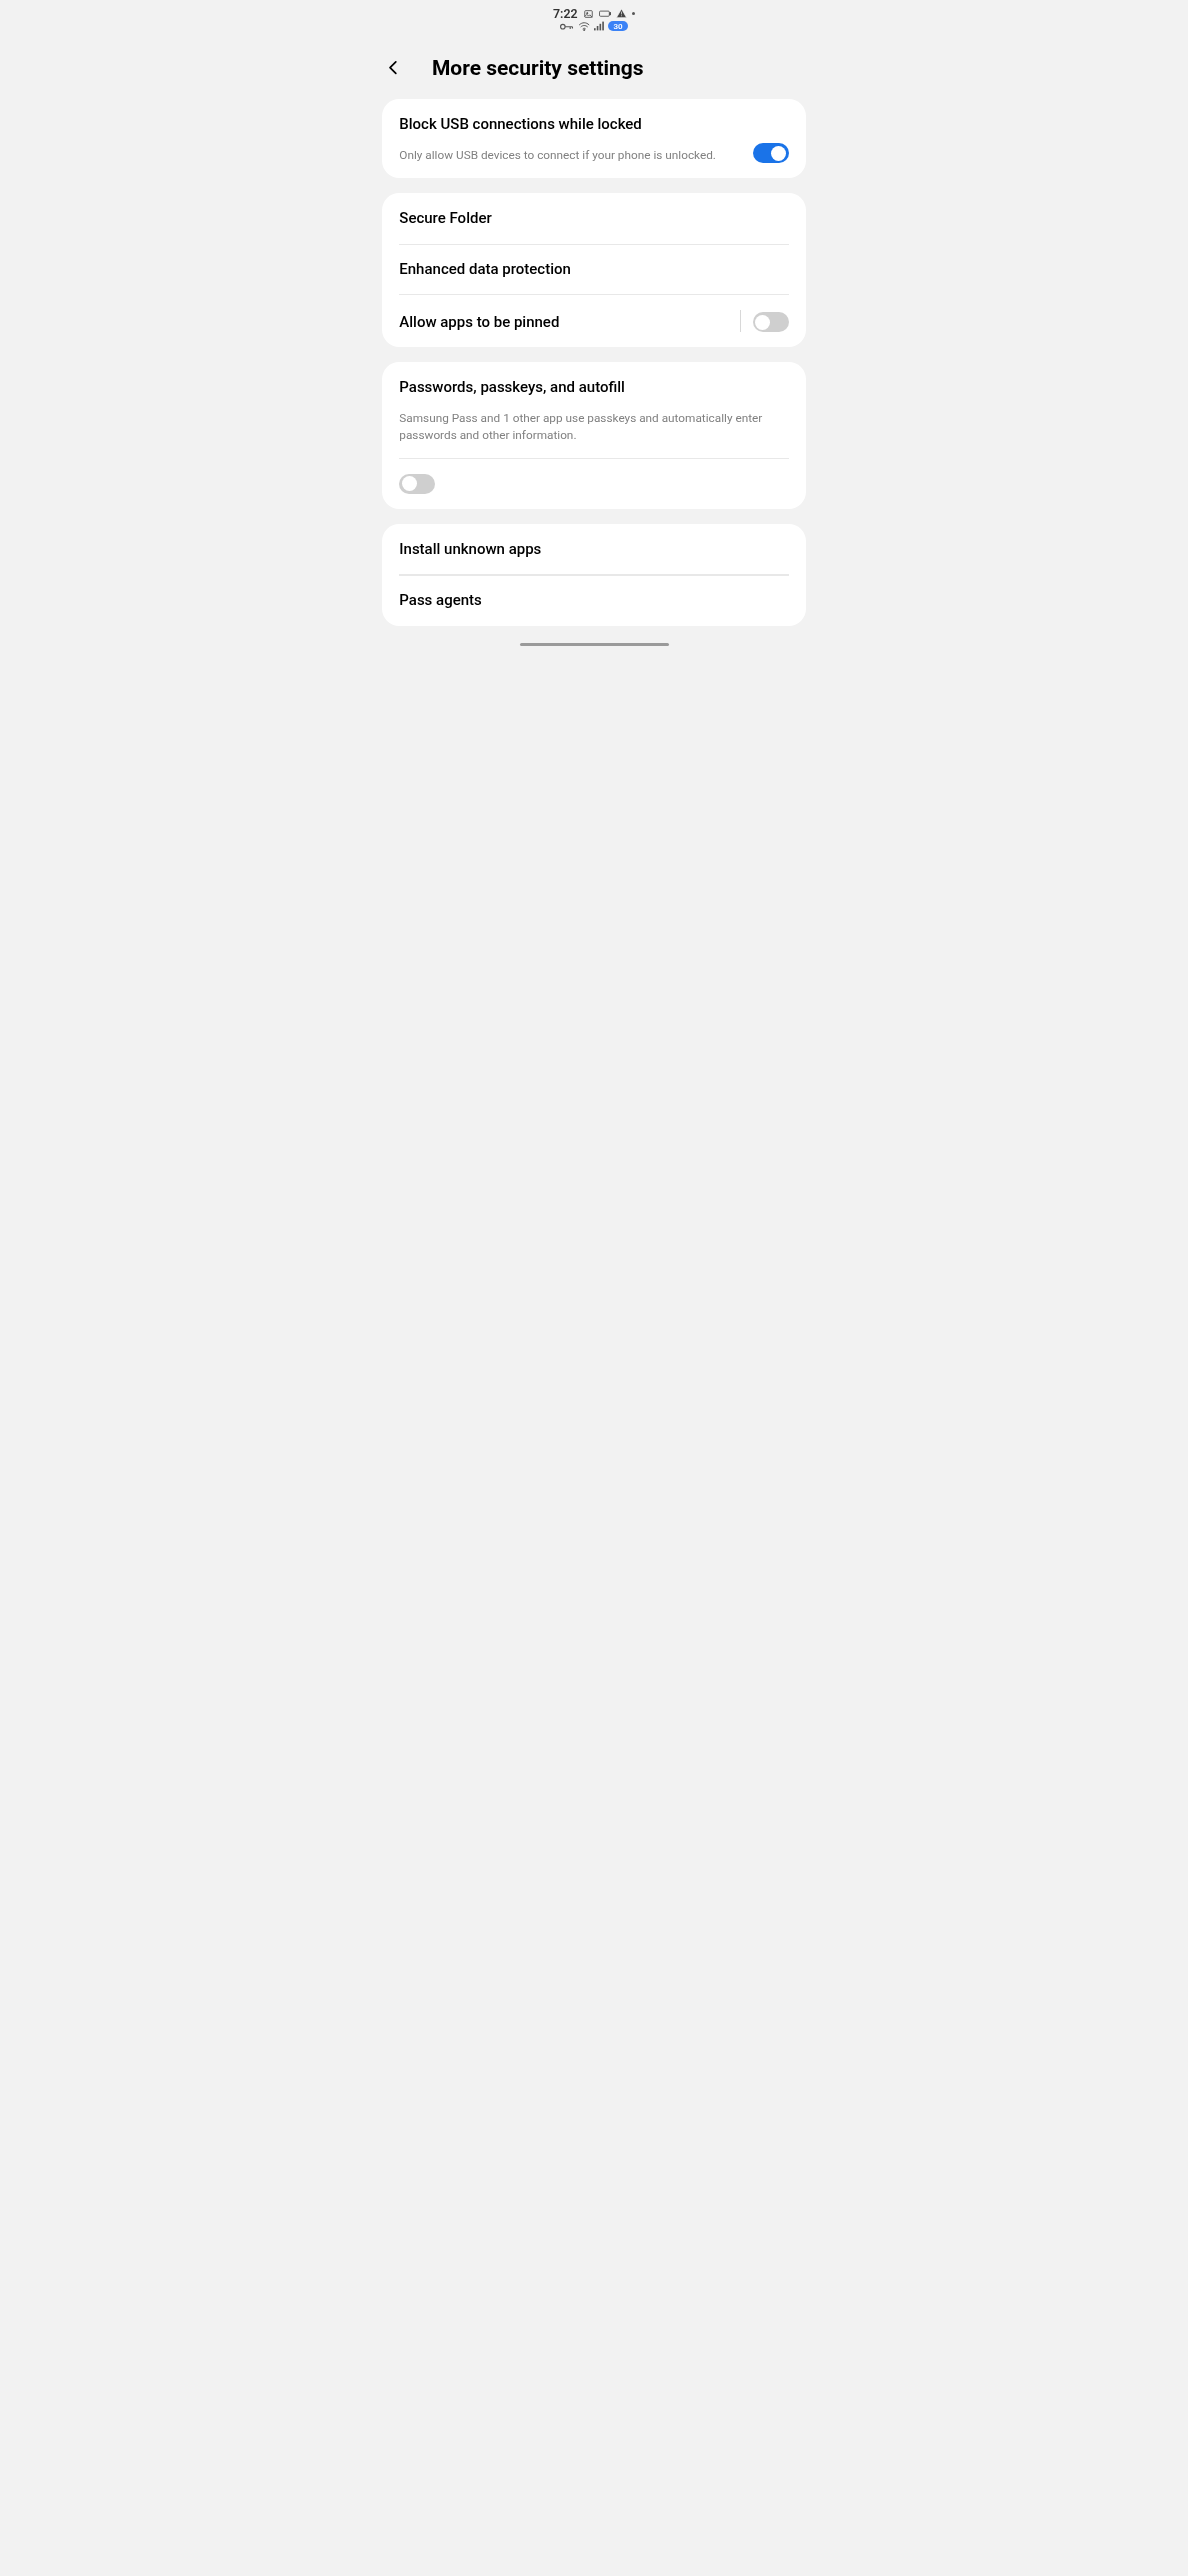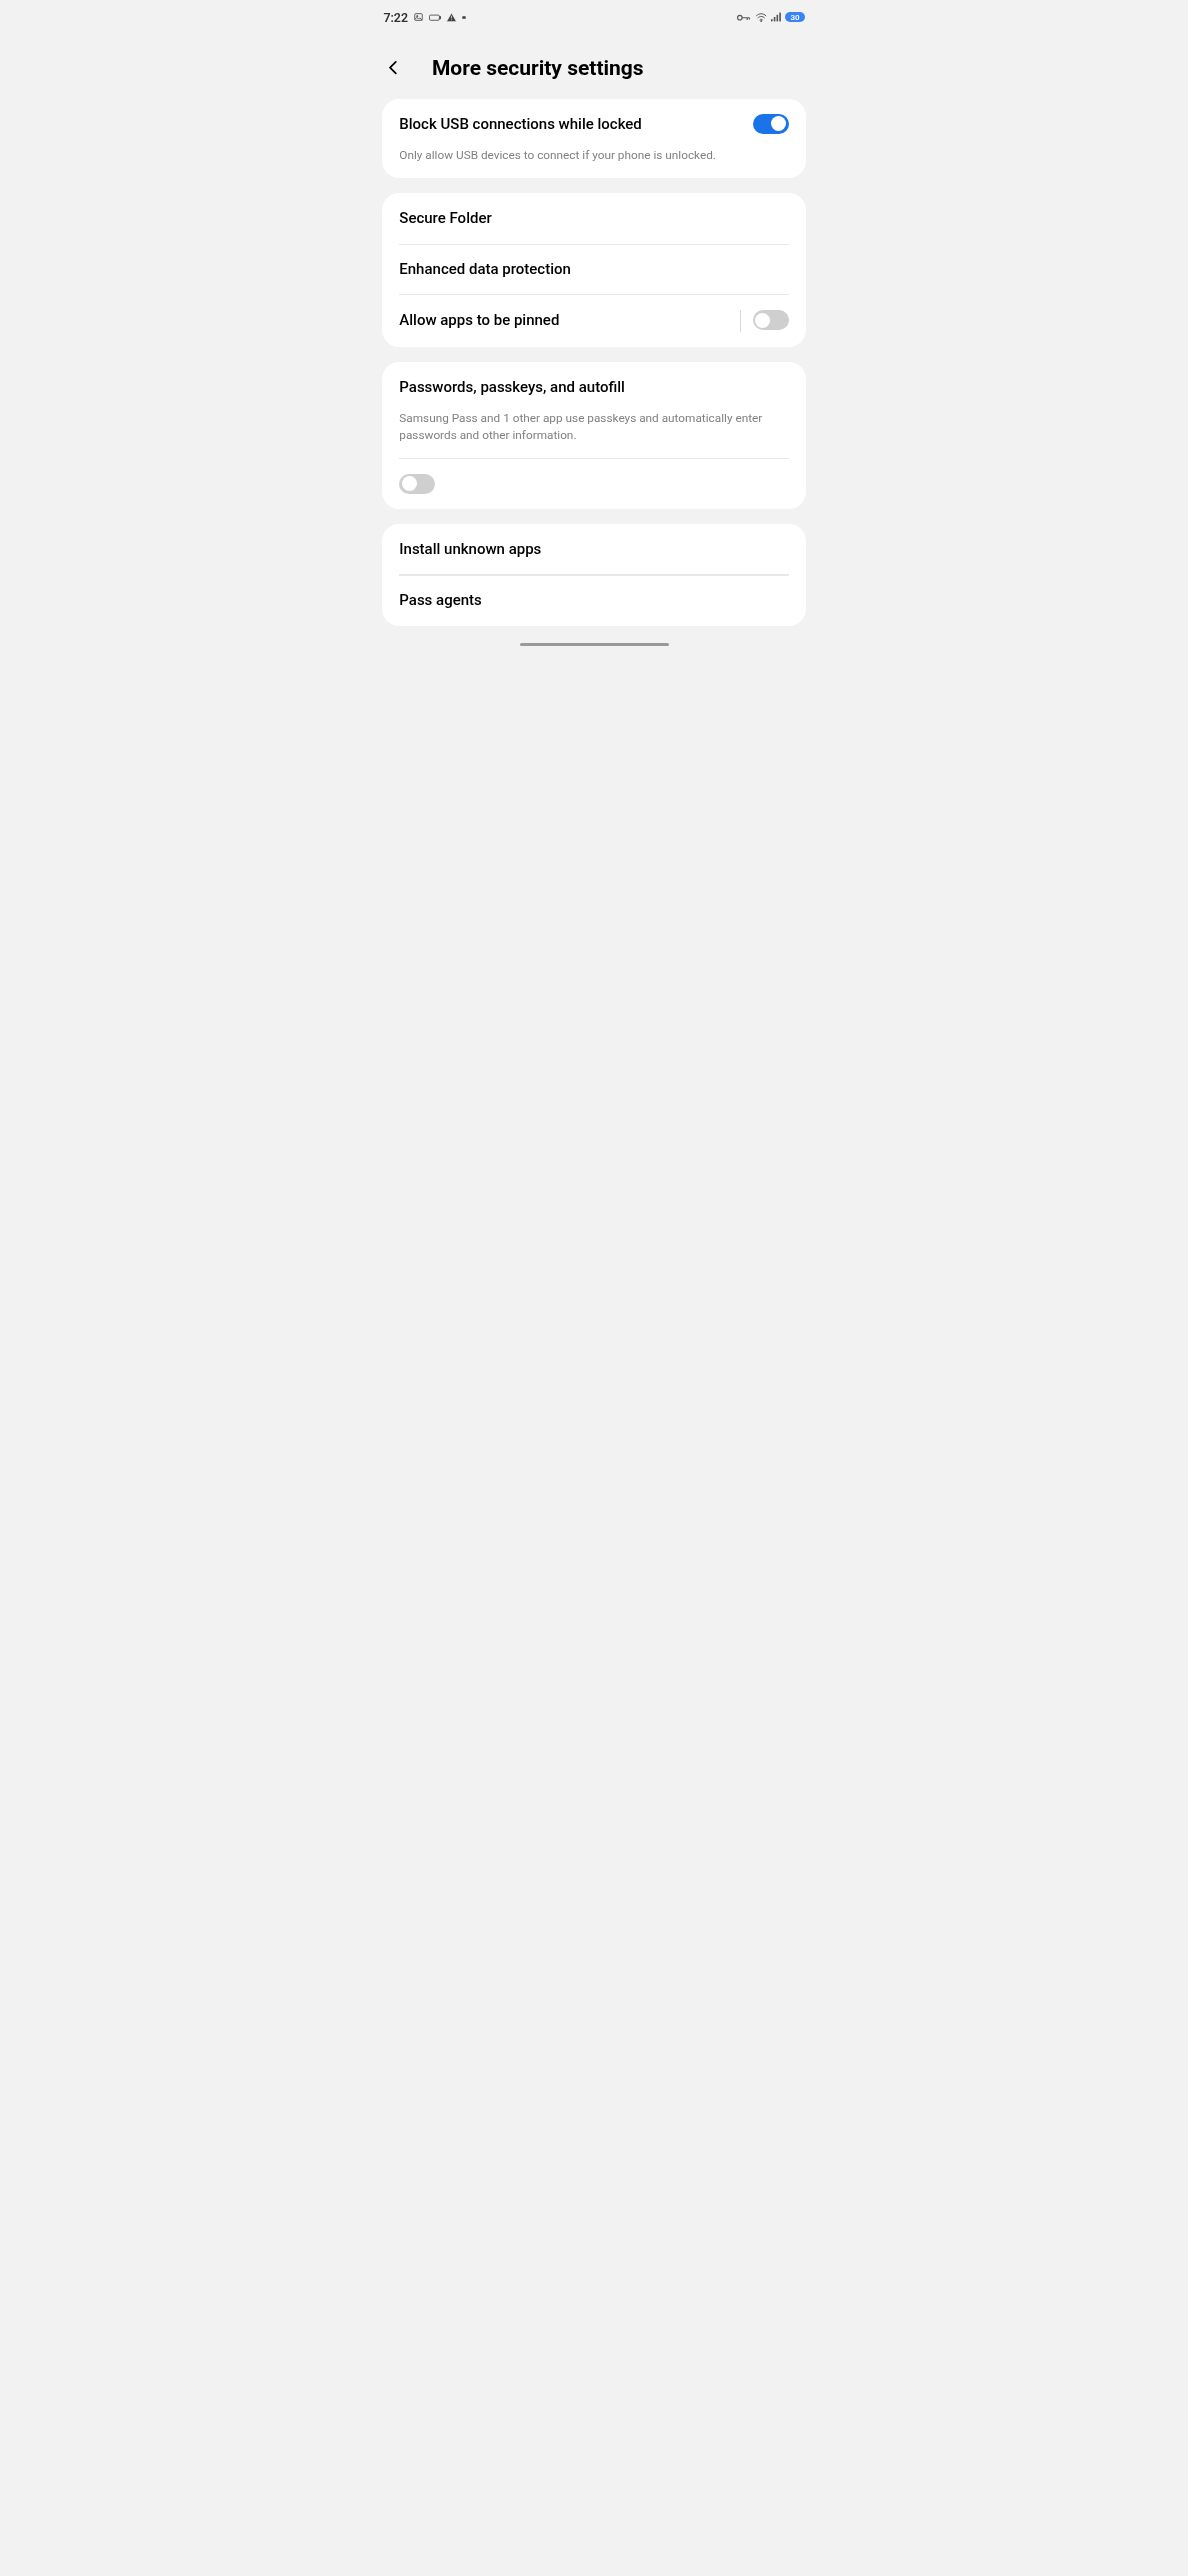--- a/index.html
+++ b/index.html
@@ -9,20 +9,21 @@
     width: 446px;
     margin: 0 auto;
     color: #000;
   }
   .status-bar {
     display: flex;
     justify-content: space-between;
     align-items: center;
     padding: 6.2px 12.4px 2.5px 12.4px;
     height: 31px;
+    flex-direction: column;
   }
   .status-left {
     display: flex;
     align-items: center;
     gap: 5px;
   }
   .status-time {
     font-size: 12.4px;
     font-weight: 600;
     color: #333;
@@ -67,21 +68,21 @@
   }
 
   .card {
     background: #fff;
     margin: 0 11px 15px 11px;
     border-radius: 17.3px;
     overflow: hidden;
   }
   .row {
     display: flex;
-    align-items: flex-start;
+    align-items: flex-end;
     justify-content: space-between;
     padding: 15px 17.3px;
     gap: 7.4px;
     cursor: pointer;
   }
   .row-text {
     flex: 1;
     min-width: 0;
   }
   .row-title {

